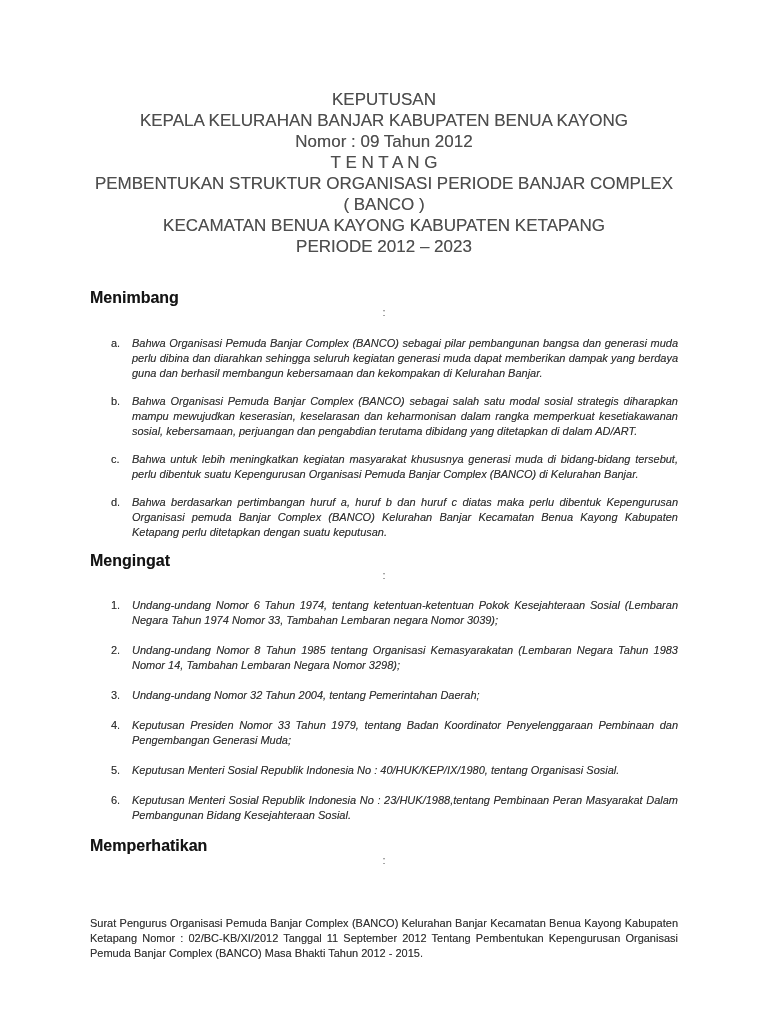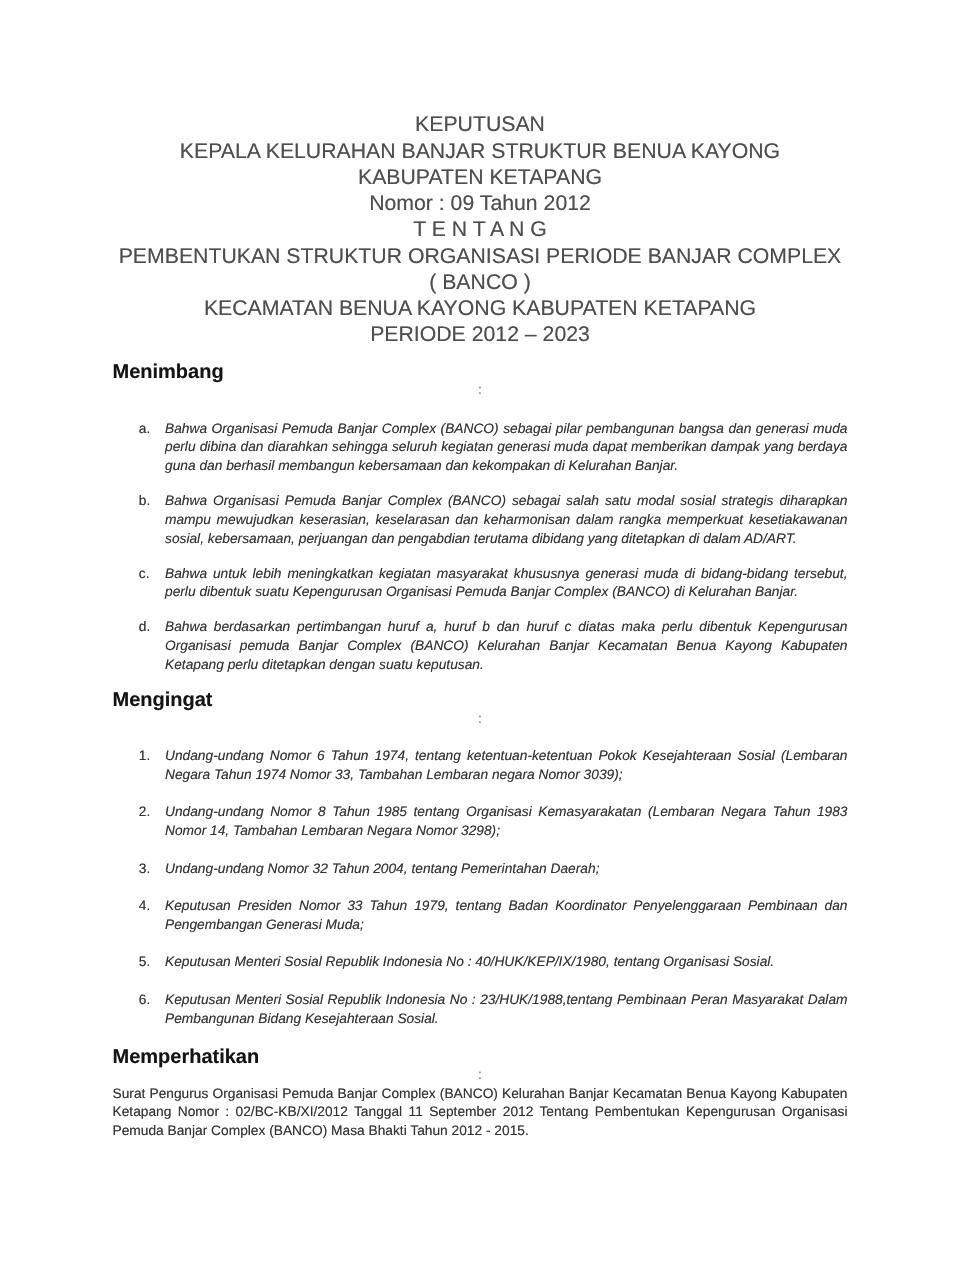--- a/index.html
+++ b/index.html
@@ -62,31 +62,31 @@
   }
   .item-text {
     flex: 1;
     text-align: justify;
     font-style: italic;
   }
   .section-mengingat { margin-top: 4px; }
   .section-memperhatikan { margin-top: 0; }
   .paragraph {
     text-align: justify;
+    margin-top: 48px;
   }
 </style>
 </head>
 <body>
 
 <div class="page">
 
   <div class="title-block">
     <div>KEPUTUSAN</div>
-    <div>KEPALA KELURAHAN BANJAR STRUKTUR BENUA KAYONG</div>
-    <div>KABUPATEN KETAPANG</div>
+    <div>KEPALA KELURAHAN BANJAR KABUPATEN BENUA KAYONG</div>
     <div>Nomor : 09 Tahun 2012</div>
     <div>T E N T A N G</div>
     <div>PEMBENTUKAN STRUKTUR ORGANISASI PERIODE BANJAR COMPLEX</div>
     <div>( BANCO )</div>
     <div>KECAMATAN BENUA KAYONG KABUPATEN KETAPANG</div>
     <div>PERIODE 2012 – 2023</div>
   </div>
 
   <div class="content">
 

